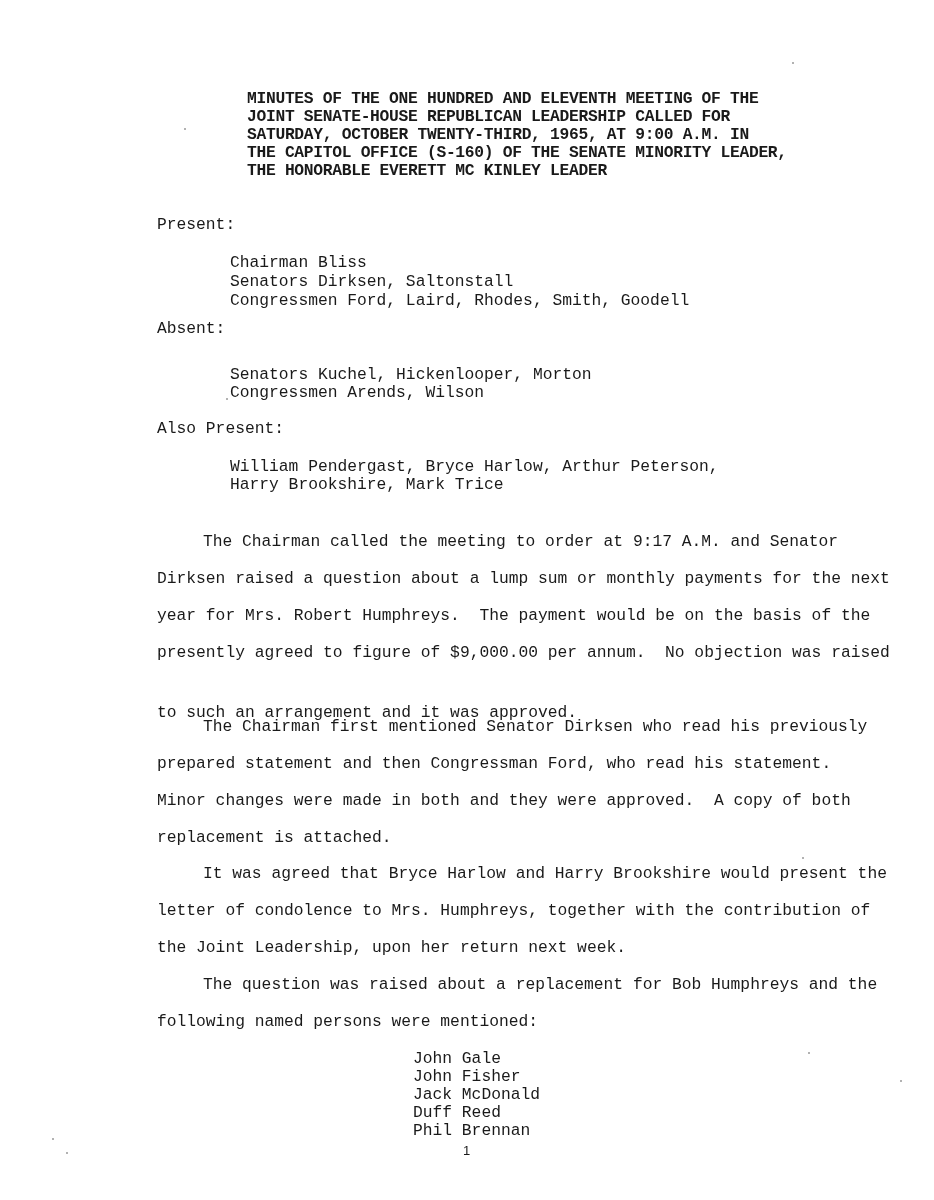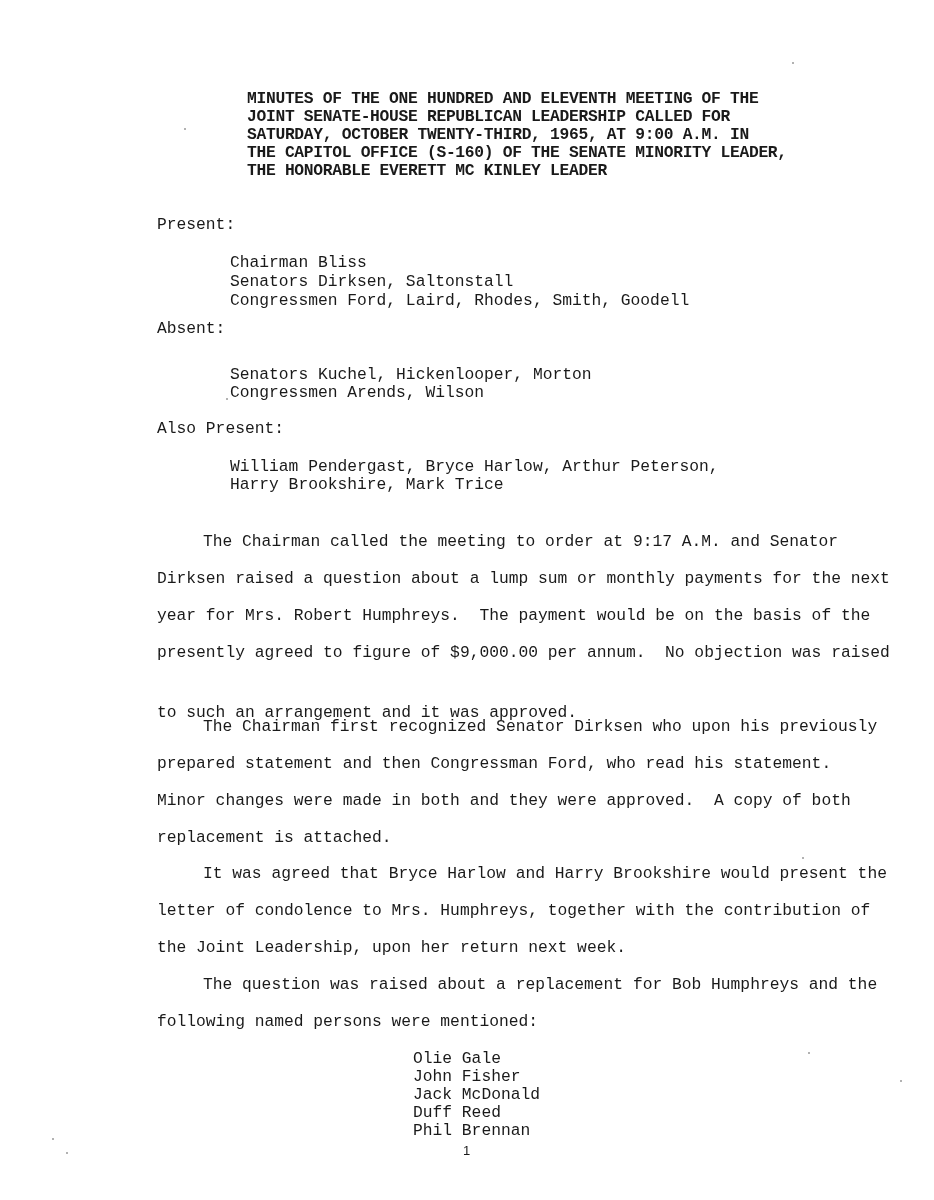--- a/index.html
+++ b/index.html
@@ -76,39 +76,39 @@
 
   <div>
     <div class="line para-first" style="top:533px;">The Chairman called the meeting to order at 9:17 A.M. and Senator</div>
     <div class="line para-line" style="top:570px;text-align:right;">Dirksen raised a question about a lump sum or monthly payments for the next</div>
     <div class="line para-line" style="top:607px;">year for Mrs. Robert Humphreys.  The payment would be on the basis of the</div>
     <div class="line para-line" style="top:644px;">presently agreed to figure of $9,000.00 per annum.  No objection was raised</div>
     <div class="line para-line" style="top:704px;">to such an arrangement and it was approved.</div>
   </div>
 
   <div>
-    <div class="line para-first" style="top:718px;">The Chairman first recognized Senator Dirksen who upon his previously</div>
+    <div class="line para-first" style="top:718px;">The Chairman first mentioned Senator Dirksen who read his previously</div>
     <div class="line para-line" style="top:755px;text-align:center;">prepared statement and then Congressman Ford, who read his statement.</div>
     <div class="line para-line" style="top:792px;">Minor changes were made in both and they were approved.  A copy of both</div>
     <div class="line para-line" style="top:829px;">replacement is attached.</div>
   </div>
 
   <div>
     <div class="line para-first" style="top:865px;">It was agreed that Bryce Harlow and Harry Brookshire would present the</div>
     <div class="line para-line" style="top:902px;">letter of condolence to Mrs. Humphreys, together with the contribution of</div>
     <div class="line para-line" style="top:939px;">the Joint Leadership, upon her return next week.</div>
   </div>
 
   <div>
     <div class="line para-first" style="top:976px;">The question was raised about a replacement for Bob Humphreys and the</div>
     <div class="line para-line" style="top:1013px;">following named persons were mentioned:</div>
   </div>
 
   <div>
-    <div class="line names" style="top:1050px;">Olie Gale</div>
+    <div class="line names" style="top:1050px;">John Gale</div>
     <div class="line names" style="top:1068px;">John Fisher</div>
     <div class="line names" style="top:1086px;">Jack McDonald</div>
     <div class="line names" style="top:1104px;">Duff Reed</div>
     <div class="line names" style="top:1122px;">Phil Brennan</div>
   </div>
 
   <div class="page-number">1</div>
 
   <span class="speck" style="left:792px; top:62px;"></span>
   <span class="speck" style="left:184px; top:128px;"></span>

